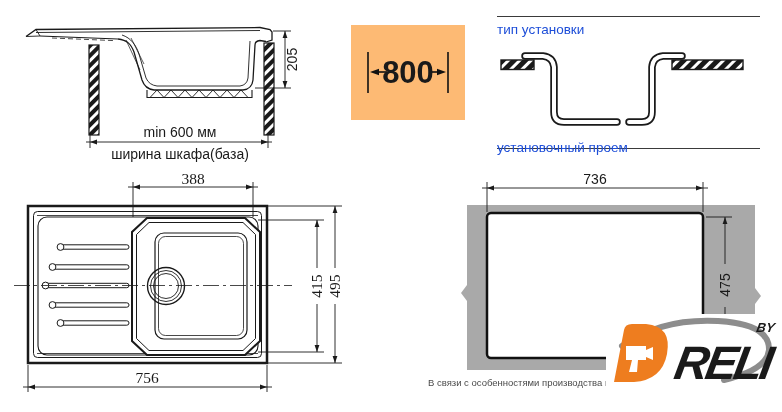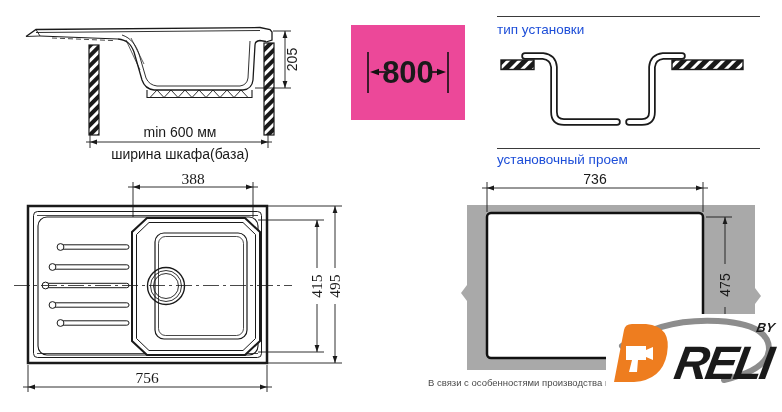--- a/index.html
+++ b/index.html
@@ -5,21 +5,21 @@
   * { margin:0; padding:0; box-sizing:border-box; }
   html,body { width:782px; height:412px; background:#fff; overflow:hidden;
               font-family:"Liberation Sans", sans-serif; color:#1a1a1a; }
   #canvas { position:relative; width:782px; height:412px; background:#fff; }
   .abs { position:absolute; }
   svg text { fill:#1a1a1a; }
   .dim-sans  { font-family:"Liberation Sans", sans-serif; font-size:14px; }
   .dim-serif { font-family:"Liberation Serif", serif; font-size:15.5px; }
   .section-title { font-family:"Liberation Sans", sans-serif; font-size:13.5px; color:#1d4ed8; }
   .rule { height:0; border-top:1.5px solid #3a3a3a; }
-  .badge { background:#ec4899; }
+  .badge { background:#fdba74; }
   .footnote { font-size:9.5px; color:#4a4a4a; white-space:nowrap; }
   .logo-box { background:#fff; }
 </style>
 </head>
 <body>
 
 <div id="canvas">
 
   <svg class="abs" style="left:10px; top:14px;" width="300" height="150" viewBox="0 0 300 150">
     <defs>
@@ -96,21 +96,21 @@
     <rect x="177" y="18" width="71" height="9.5" fill="url(#hatchB)" stroke="#1a1a1a" stroke-width="1.4"></rect>
     <g stroke-linecap="round" stroke-linejoin="round" fill="none">
       <path d="M30,14 L48,14 Q58,15 59,25 L59,70 Q59,80 69,80 L122,80" stroke="#1a1a1a" stroke-width="7.5"></path>
       <path d="M30,14 L48,14 Q58,15 59,25 L59,70 Q59,80 69,80 L122,80" stroke="#fff" stroke-width="4"></path>
       <path d="M187,14 L168,14 Q158,15 157,25 L157,70 Q157,80 147,80 L134,80" stroke="#1a1a1a" stroke-width="7.5"></path>
       <path d="M187,14 L168,14 Q158,15 157,25 L157,70 Q157,80 147,80 L134,80" stroke="#fff" stroke-width="4"></path>
     </g>
   </svg>
 
   <div class="abs rule" style="left:497px; top:148px; width:263px;"></div>
-  <div class="abs section-title" style="left:497px; top:152px;">установочный проем</div>
+  <div class="abs section-title" style="left:497px; top:140px;">установочный проем</div>
 
   <svg class="abs" style="left:460px; top:168px;" width="322" height="244" viewBox="0 0 322 244">
     <polygon points="7,37 295,37 295,120 301,128 295,136 295,202 7,202 7,133 1,125 7,117" fill="#a9a9a9"></polygon>
     <rect x="27" y="45" width="216" height="145" rx="4" fill="#fff" stroke="#111" stroke-width="2.5"></rect>
 
     <g stroke="#1a1a1a" stroke-width="0.9">
       <line x1="27" y1="14" x2="27" y2="44"></line>
       <line x1="243" y1="14" x2="243" y2="44"></line>
       <line x1="22" y1="20" x2="248" y2="20"></line>
       <polygon points="27,20 34,17.6 34,22.4" fill="#1a1a1a" stroke="none"></polygon>

